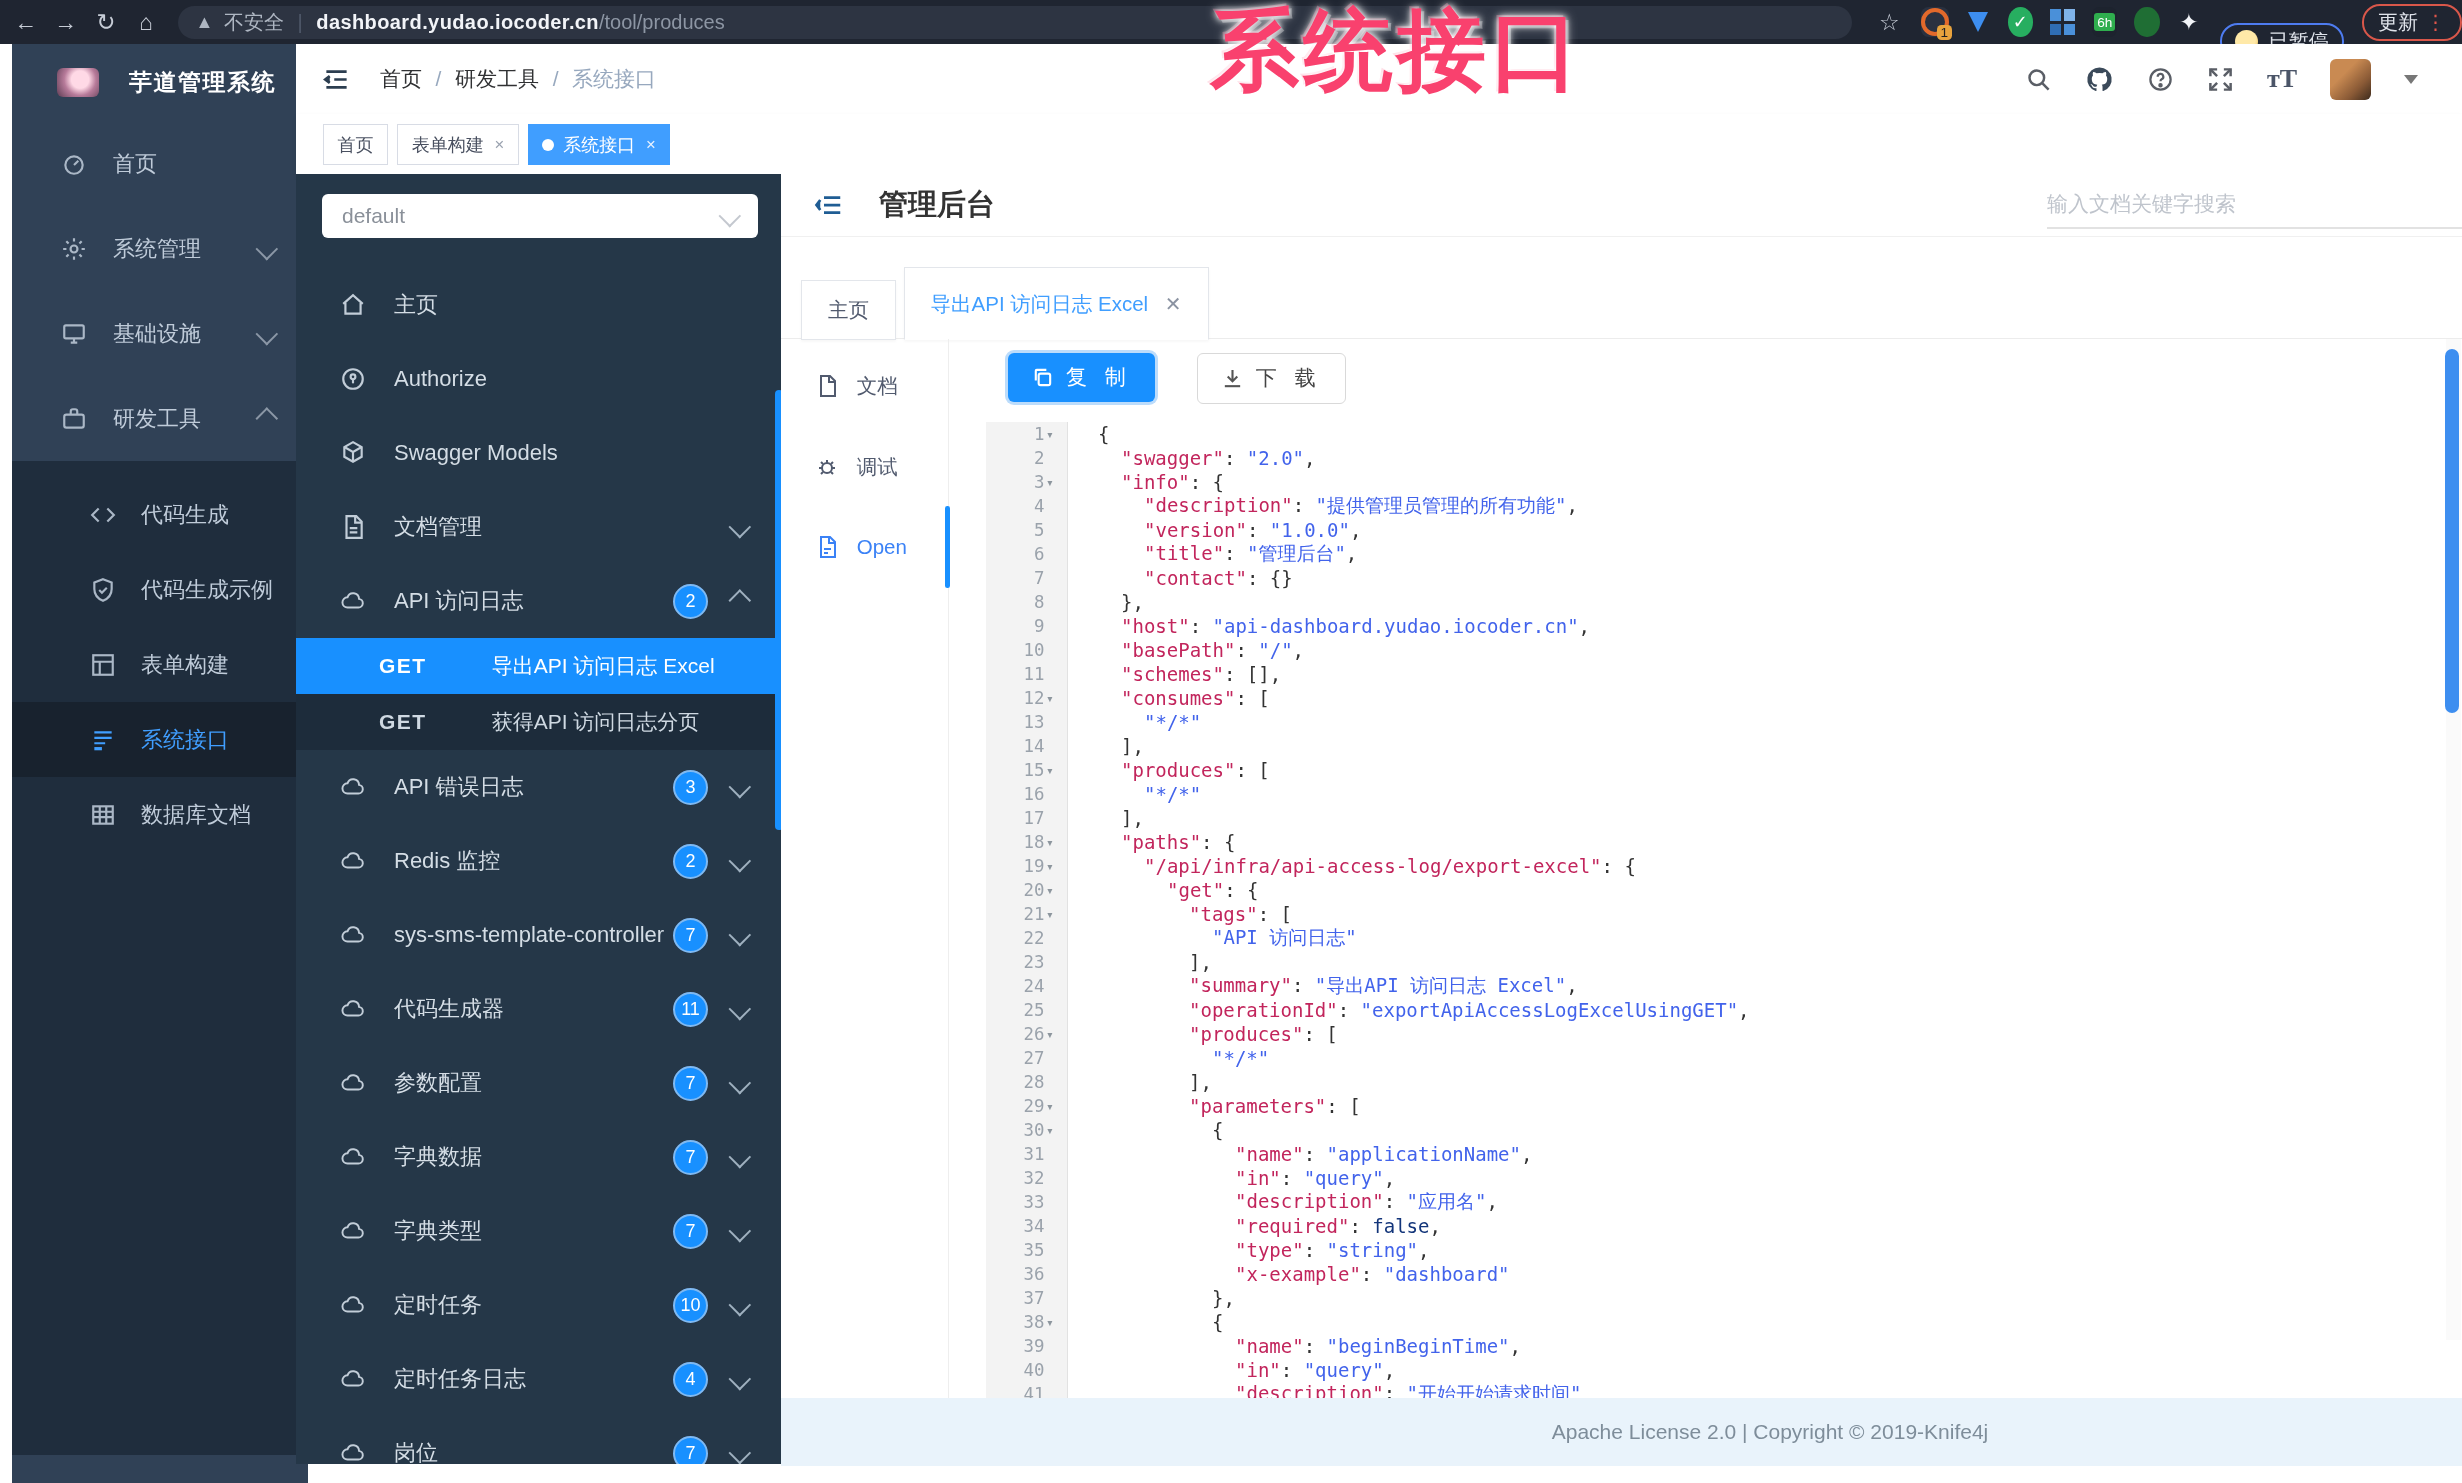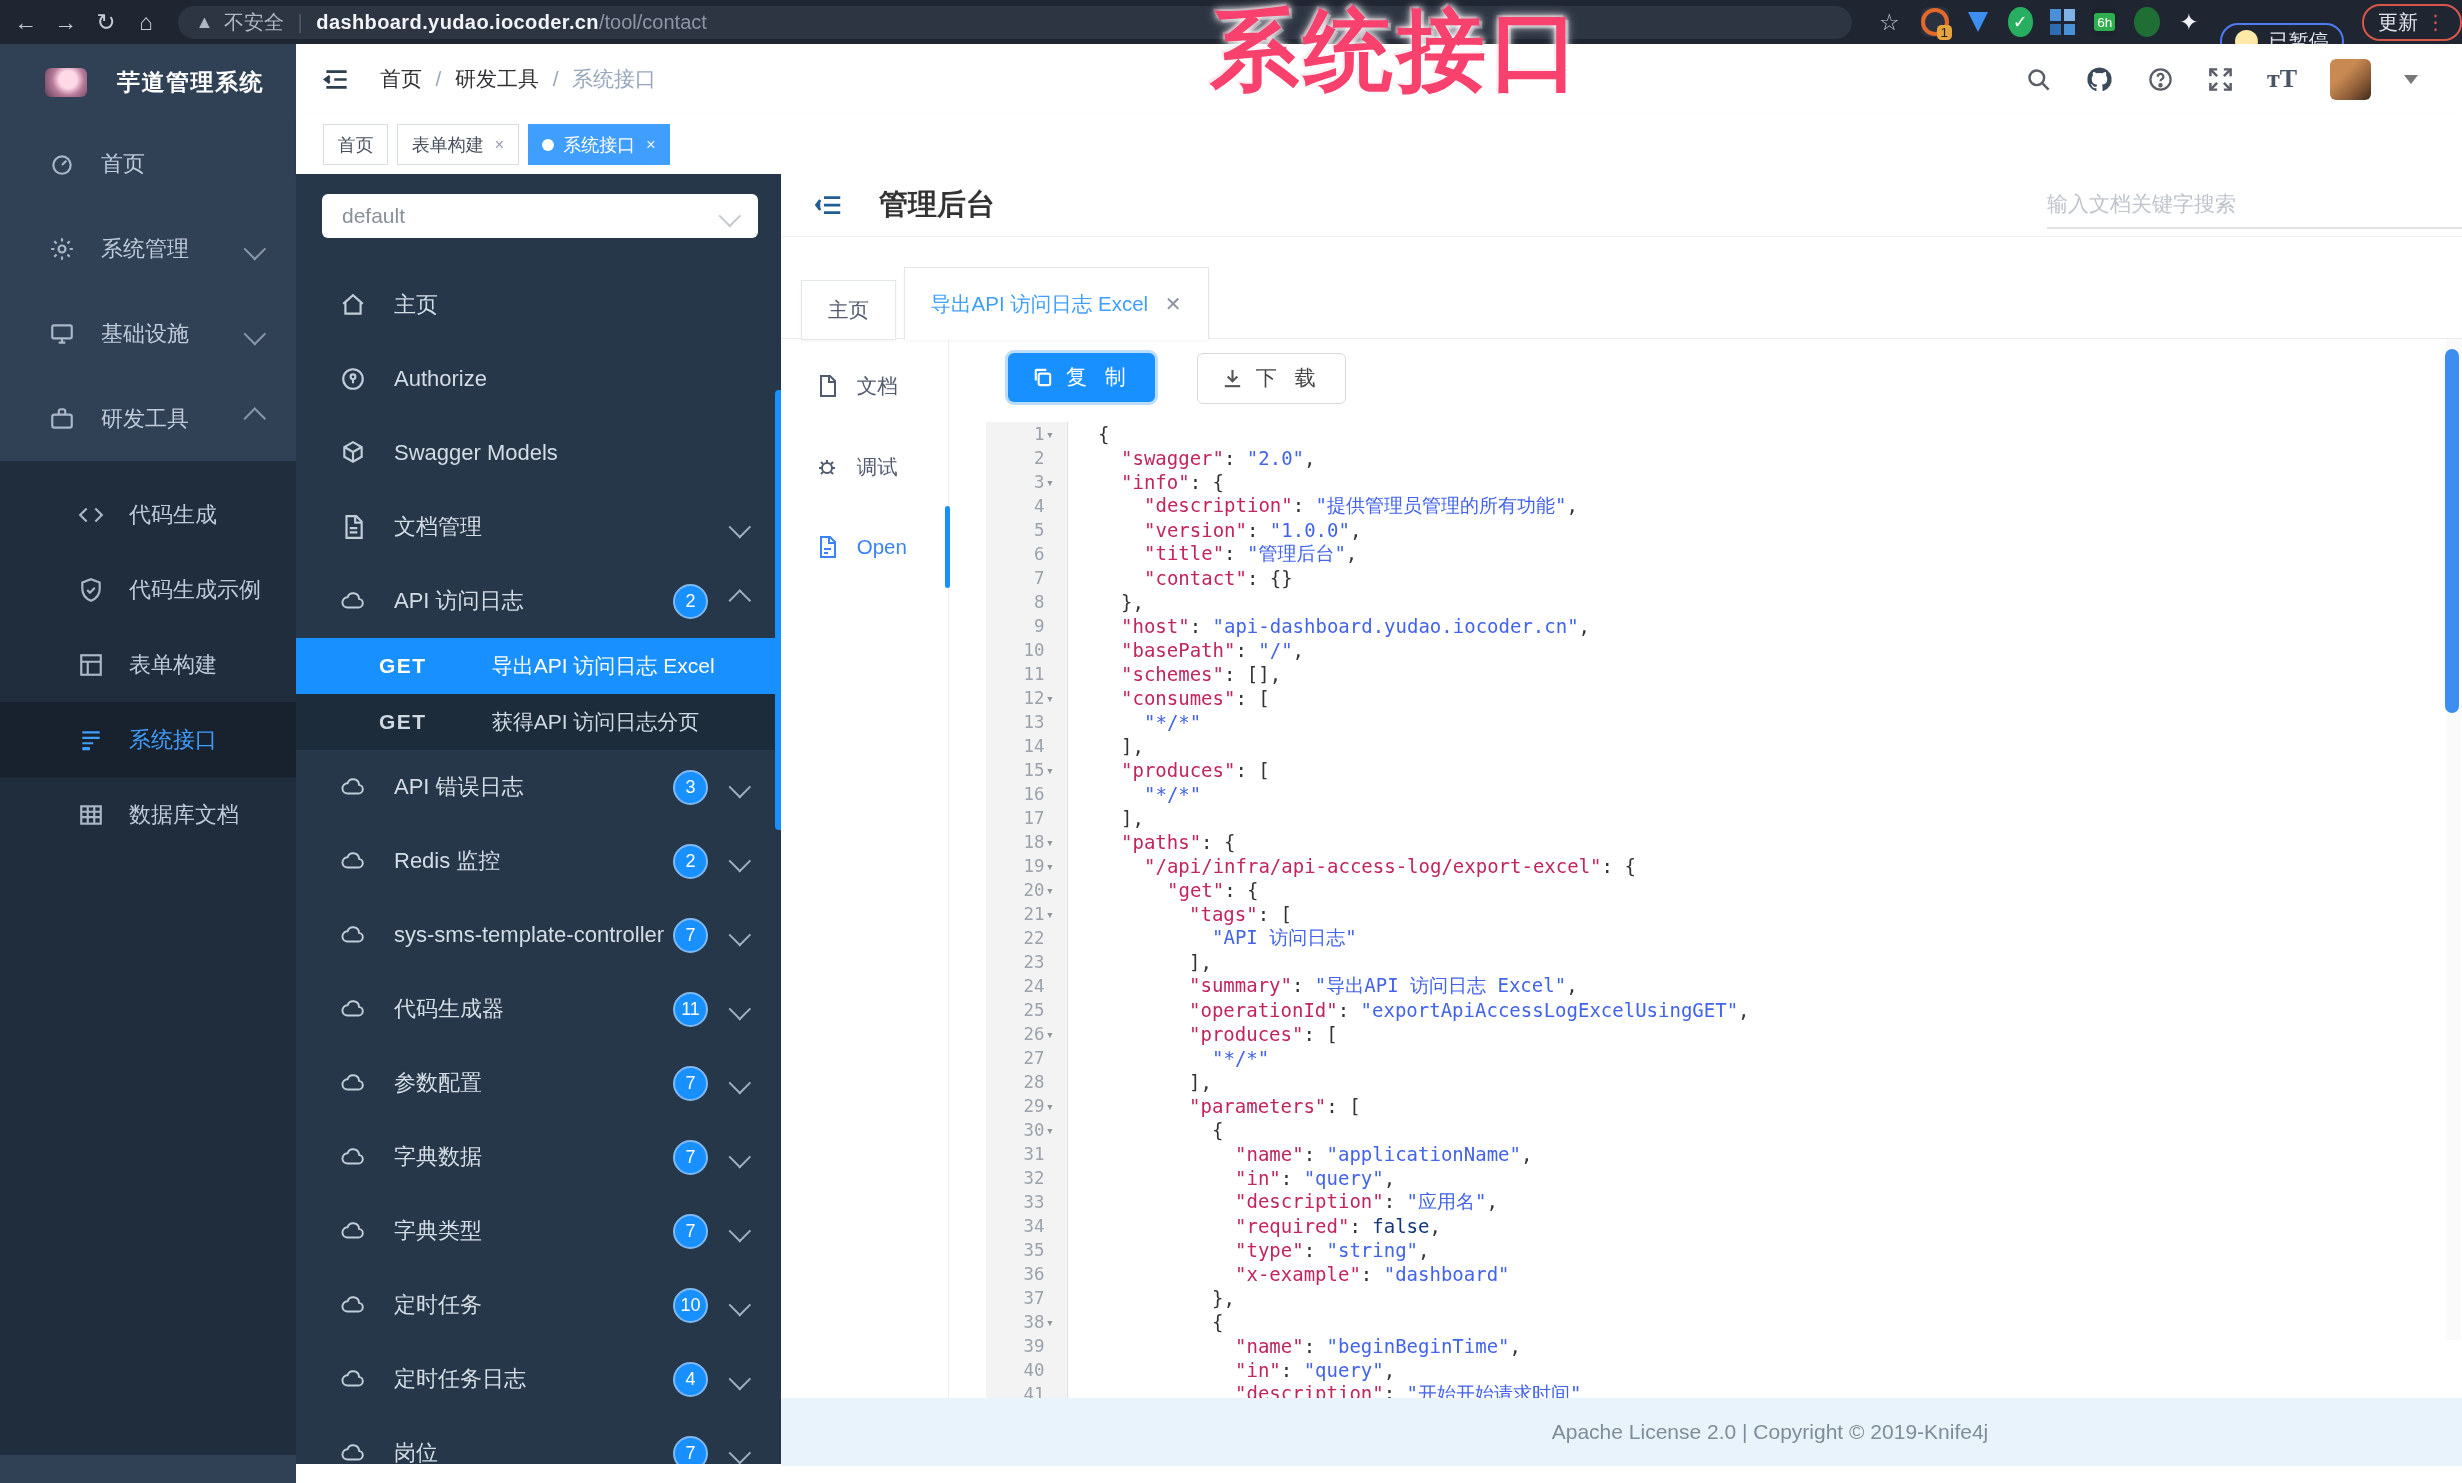--- a/index.html
+++ b/index.html
@@ -21,21 +21,21 @@
   .pill{height:33px;border-radius:18px;display:flex;align-items:center;padding:0 13.6px;
     font-size:20px;color:#dfe3ea;margin-left:18px;white-space:nowrap;}
   .dot3{color:#e0564a;font-size:20px;margin-left:7.6px;letter-spacing:0.8px;}
 
   
   #watermark{position:absolute;left:1210px;top:-9px;z-index:60;font-size:89px;font-weight:bold;
     color:#f9416e;letter-spacing:4.5px;
     text-shadow:0 0 6px #fff,0 0 12px #ffffffcc,3px 3px 0 #ffffff55, -2.3px -2.3px 0 #ff8aa755;}
 
   
-  #sidebar{position:absolute;left:0;top:44px;width:296px;height:1440px;background:#304156;}
+  #sidebar{position:absolute;left:12px;top:44px;width:296px;height:1440px;background:#304156;}
   #logo-row{height:77px;display:flex;align-items:center;padding-left:45px;}
   #logo-img{width:42px;height:29px;border-radius:6px;
     background:radial-gradient(circle at 55% 40%, #ffd9e6 0 30%, #b77b9a 55%, #5c3b52 100%);}
   #logo-title{color:#fff;font-size:23px;font-weight:bold;margin-left:30px;letter-spacing:1.5px;}
   .menu-item{height:85px;display:flex;align-items:center;color:#bfcbd9;font-size:22px;position:relative;}
   .menu-item .mi-icon{width:30px;margin-left:47px;margin-right:24px;display:flex;justify-content:center;color:#aab7c6;}
   .menu-item .chev{position:absolute;right:33px;}
   #submenu{background:#1f2d3d;padding-top:16px;min-height:978px;}
   .sub-item{height:75px;display:flex;align-items:center;color:#bfcbd9;font-size:22px;}
   .sub-item .mi-icon{width:30px;margin-left:76px;margin-right:23px;display:flex;justify-content:center;color:#aab7c6;}
@@ -143,21 +143,21 @@
   <div id="topbar">
     <div class="nav-ic">←</div>
     <div class="nav-ic">→</div>
     <div class="nav-ic">↻</div>
     <div class="nav-ic">⌂</div>
     <div id="addressbar">
       <span style="font-size:18px;">▲</span>
       <span style="margin-left:10.6px;">不安全</span>
       <span class="addr-sep">|</span>
       <span class="url-host">dashboard.yudao.iocoder.cn</span>
-      <span class="url-path">/tool/contact</span>
+      <span class="url-path">/tool/produces</span>
     </div>
     <div class="nav-ic" style="margin-left:23px;">☆</div>
     <div class="ext" style="background:#2a3140;">
       <span style="width:20px;height:20px;border:4.5px solid #e2692b;border-radius:50%;display:block;"></span>
       <span style="position:absolute;right:-3px;bottom:-3px;background:#e8a33d;color:#222;font-size:13.6px;border-radius:4.5px;padding:0 3.8px;">1</span>
     </div>
     <div class="ext">
       <span style="width:0;height:0;border-left:10px solid transparent;border-right:10px solid transparent;border-top:20px solid #3d8ef0;display:block;"></span>
     </div>
     <div class="ext" style="background:#27ae60;border-radius:50%;color:#fff;font-size:18px;">✓</div>

